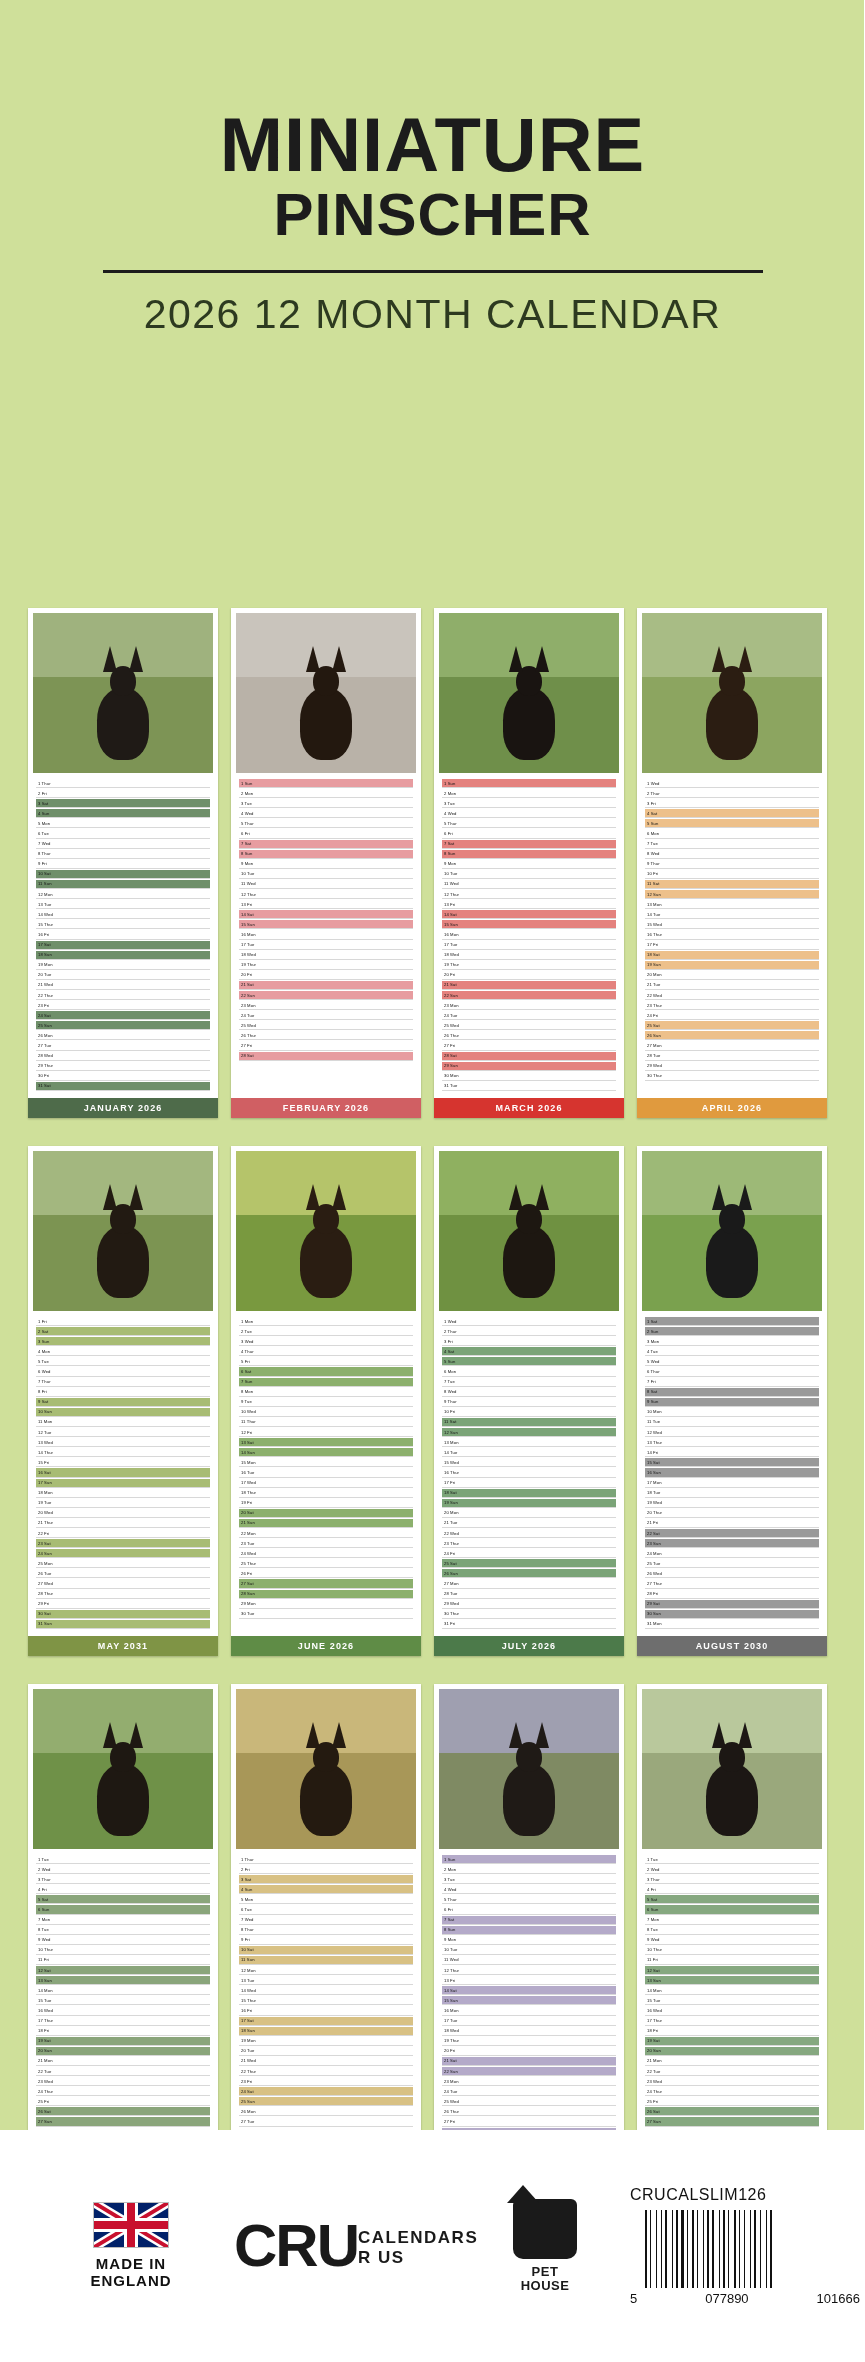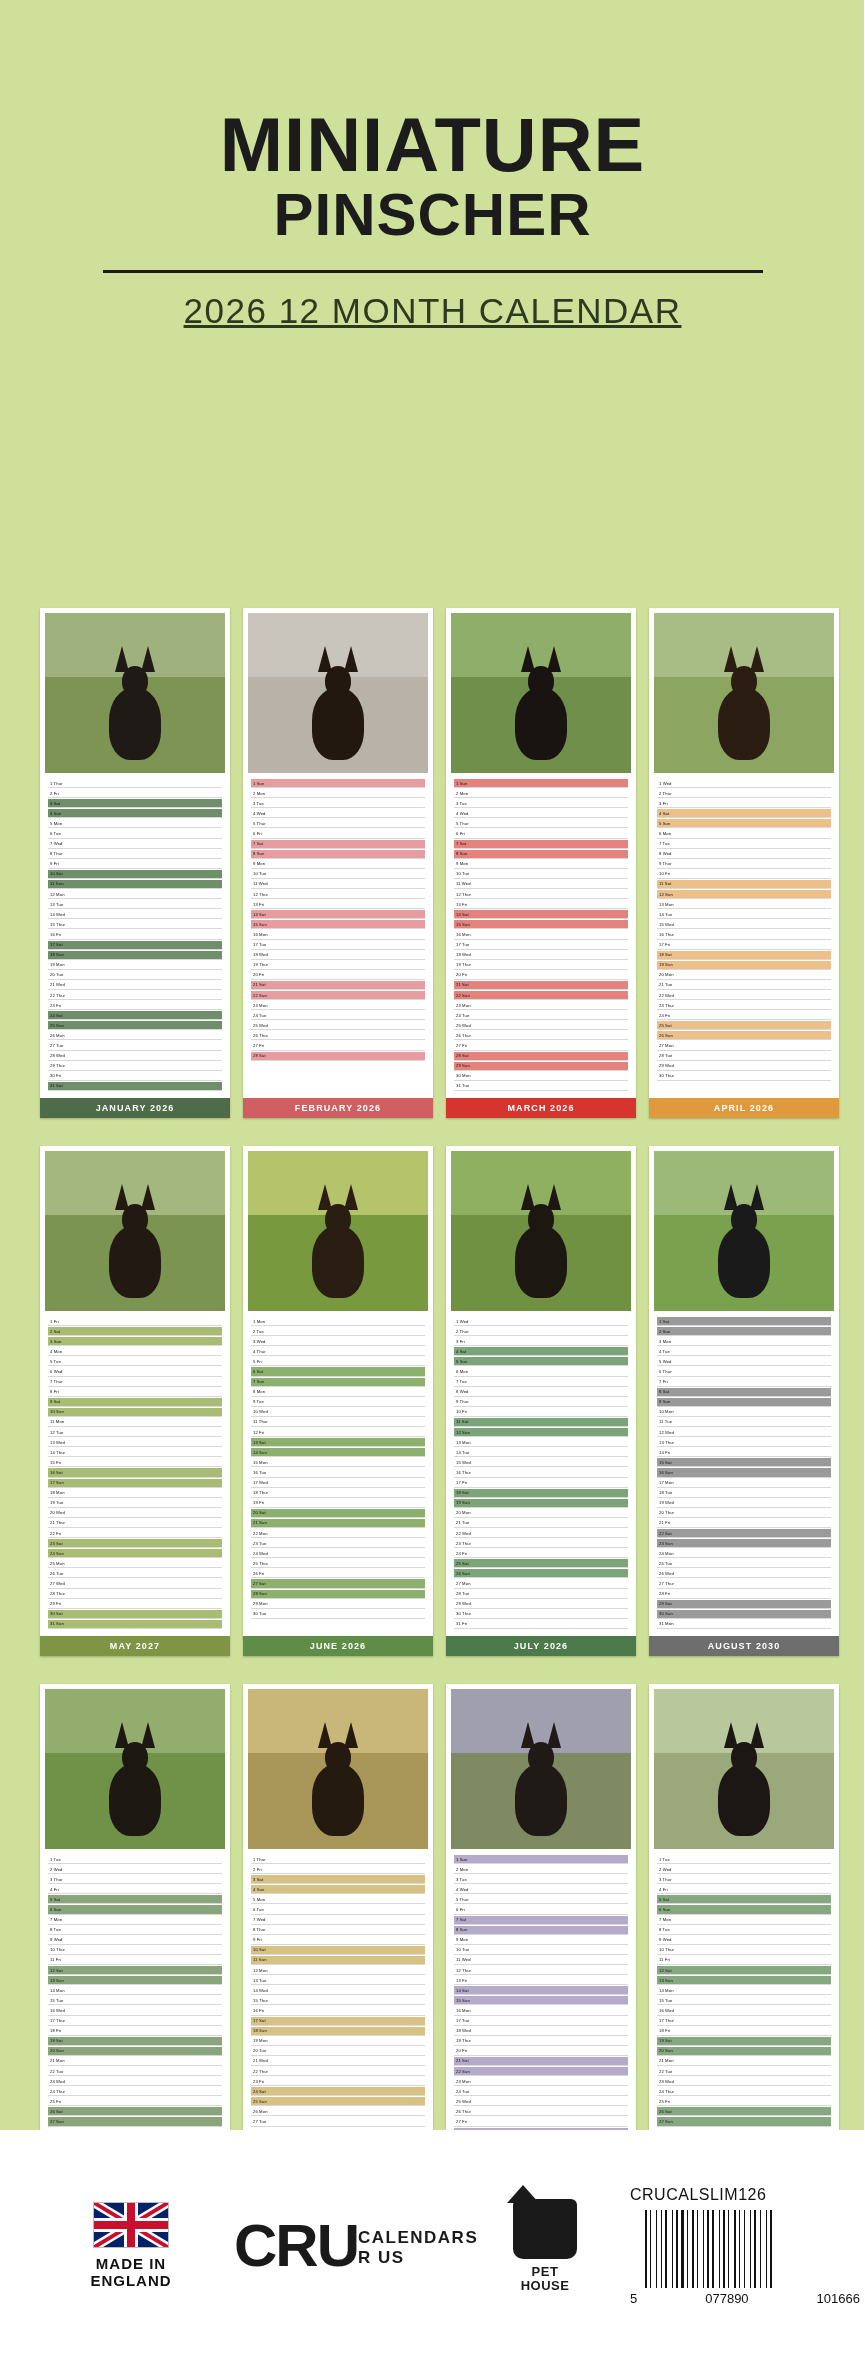--- a/index.html
+++ b/index.html
@@ -28,29 +28,28 @@
     line-height:0.97;
     text-align:center;
   }
   .title-1{font-size:76px;}
   .title-2{font-size:60px;margin-top:4px;}
   .rule{
     width:660px;height:3px;background:#1c1c1c;margin-top:26px;
   }
   .subtitle{
     margin-top:18px;
-    font-size:35px;
+    font-size:41px;
     letter-spacing:1.5px;
     color:#2d3a20;
-    text-decoration:underline;
   }
 
   
   .grid{
-    position:absolute;left:40px;top:608px;
+    position:absolute;left:28px;top:608px;
     width:790px;
     display:grid;
     grid-template-columns:repeat(4,190px);
     grid-template-rows:repeat(3,520px);
     column-gap:13px;row-gap:18px;
   }
   .month{
     position:relative;
     width:190px;height:510px;
     background:#ffffff;
@@ -396,21 +395,21 @@
           <div class="day weekend" style="background: rgb(168, 188, 116);">23 Sat</div>
           <div class="day weekend" style="background: rgb(168, 188, 116);">24 Sun</div>
           <div class="day">25 Mon</div>
           <div class="day">26 Tue</div>
           <div class="day">27 Wed</div>
           <div class="day">28 Thur</div>
           <div class="day">29 Fri</div>
           <div class="day weekend" style="background: rgb(168, 188, 116);">30 Sat</div>
           <div class="day weekend" style="background: rgb(168, 188, 116);">31 Sun</div>
         </div>
-        <div class="month-footer" style="background: rgb(127, 148, 69);">MAY 2027</div>
+        <div class="month-footer" style="background: rgb(127, 148, 69);">MAY 2031</div>
       </div>
       <div class="month">
         <div class="photo">
           <div class="sky" style="background:#b5c46a"></div>
           <div class="ground" style="background:#79993f"></div>
           <div class="dog" style="background:#2a1d12">
             <span class="ear-l" style="left:6px;border-bottom:26px solid #2a1d12"></span>
             <span class="ear-r" style="right:6px;border-bottom:26px solid #2a1d12"></span>
           </div>
         </div>

